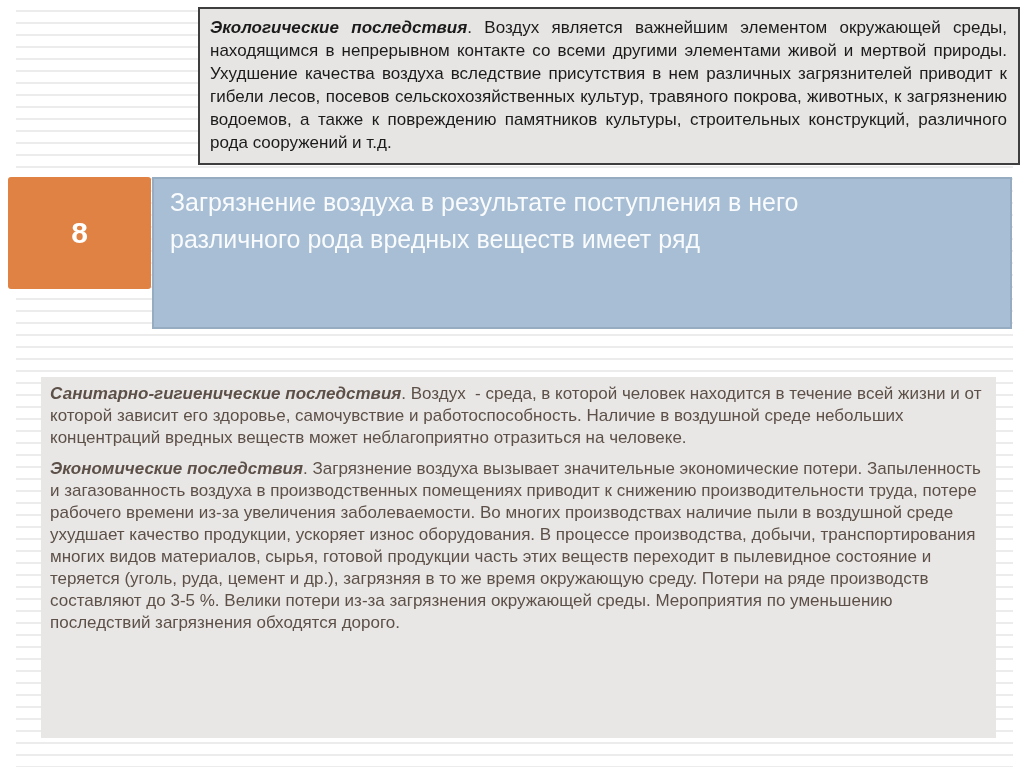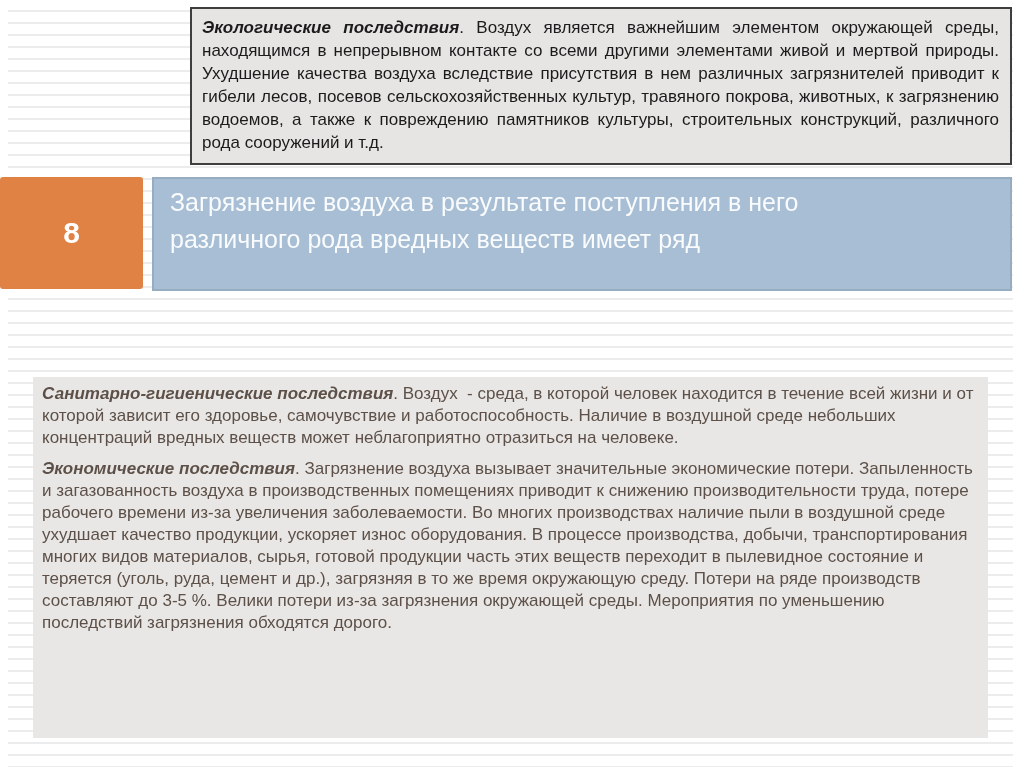--- a/index.html
+++ b/index.html
@@ -3,21 +3,21 @@
 <meta charset="utf-8">
 <style>
   * { margin: 0; padding: 0; box-sizing: border-box; }
   html, body { width: 1024px; height: 767px; }
   body {
     position: relative;
     background: #ffffff;
     font-family: "Liberation Sans", sans-serif;
     overflow: hidden;
   }
-  .canvas { position: absolute; inset: 0; }
+  .canvas { position: absolute; inset: 0; margin-left: 8px; }
 
   
   .ruled-bg {
     position: absolute;
     left: 8px; right: 11px; top: 0; bottom: 0;
     background: repeating-linear-gradient(
       to bottom,
       #ffffff 0px, #ffffff 10px,
       #edecec 10px, #edecec 12px
     );
@@ -47,22 +47,22 @@
     border-radius: 3px;
     display: flex; align-items: center; justify-content: center;
     color: #ffffff;
     font-size: 30px;
     font-weight: bold;
   }
 
   
   .title-banner {
     position: absolute;
-    left: 152px; top: 177px;
-    width: 860px; height: 114px;
+    left: 144px; top: 177px;
+    width: 860px; height: 152px;
     background: #a7bed4;
     border: 2px solid #95acc1;
     padding: 5px 10px 0 16px;
     color: #f9fbfd;
     font-size: 25px;
     line-height: 37px;
   }
 
   
   .content-box {

